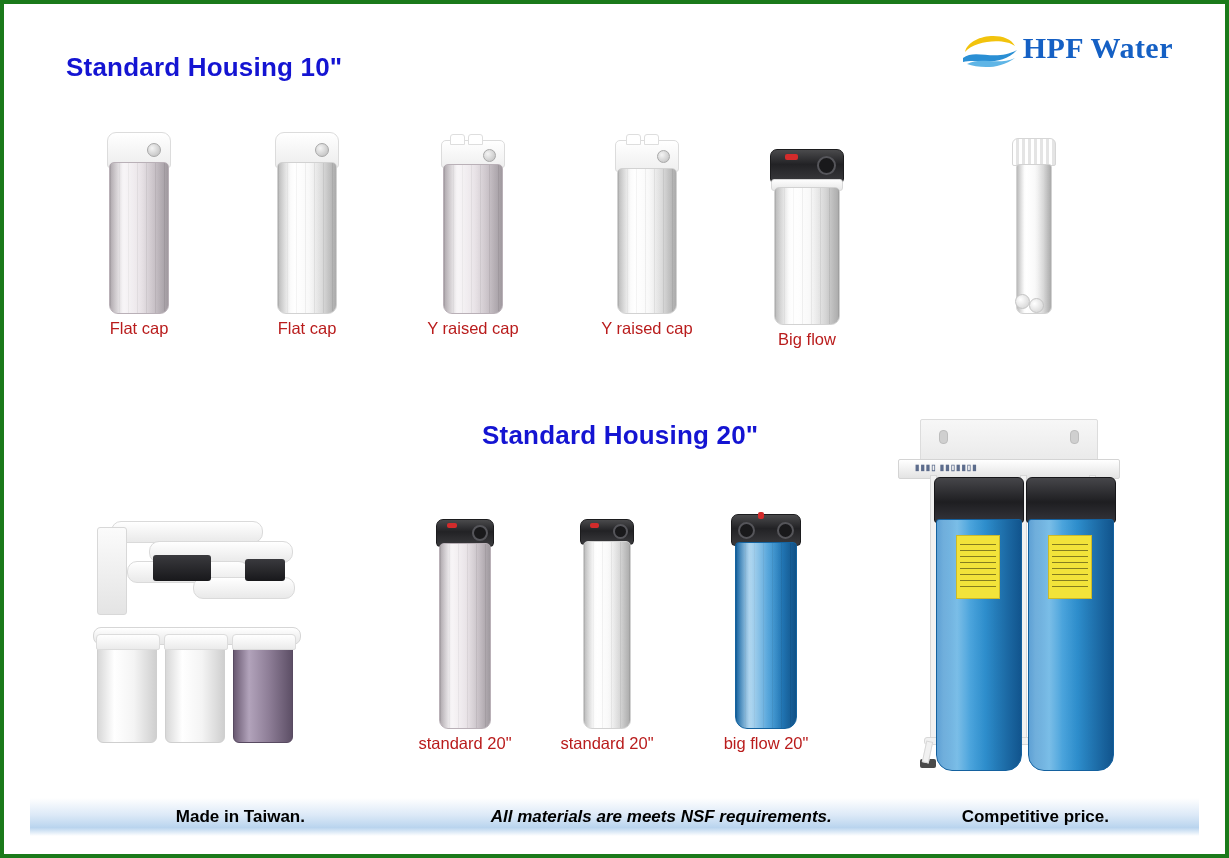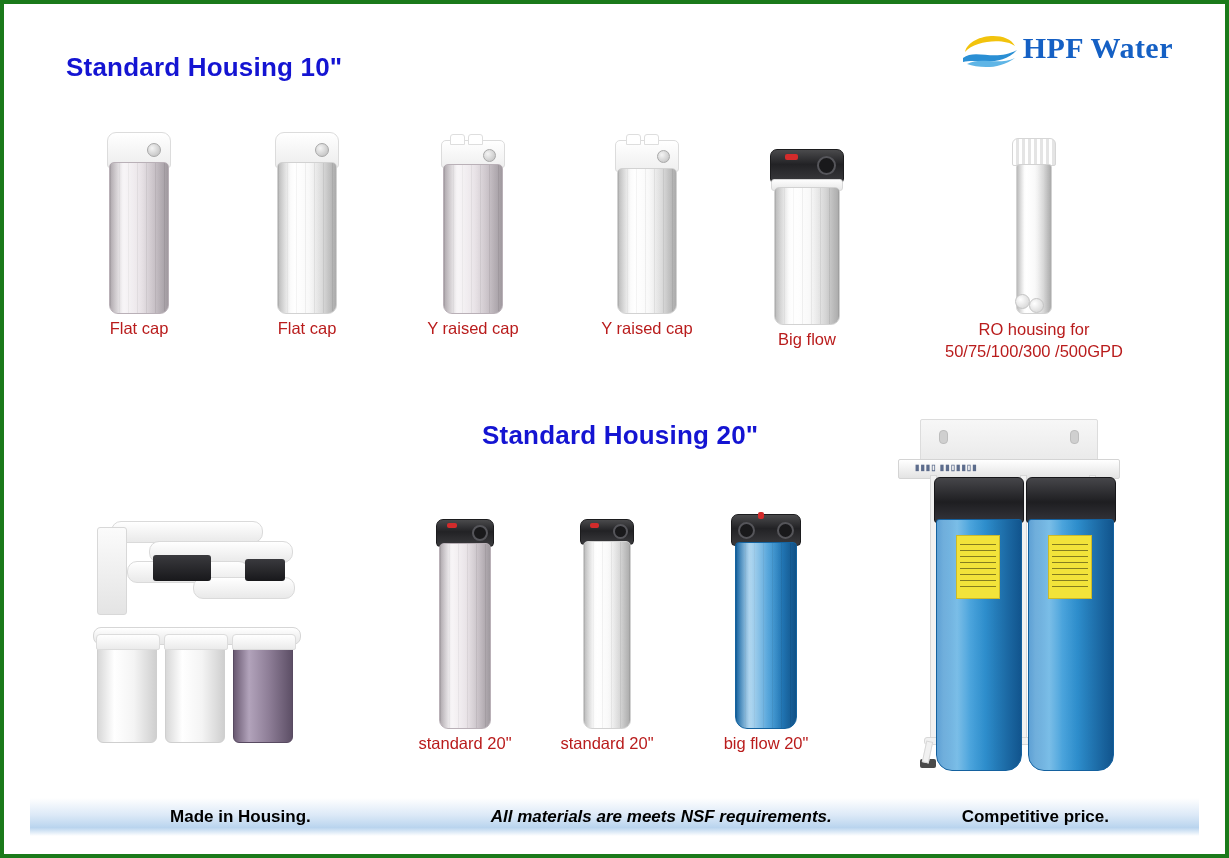--- a/index.html
+++ b/index.html
@@ -222,22 +222,20 @@
     <div class="art">
       <div class="hs" style="width:250px;height:180px;">
         <div class="cap cap-ro" style="top:6px;width:42px;height:26px;"></div>
         <div class="body body-white" style="top:32px;width:34px;height:148px;border-radius:3px 3px 7px 7px;"></div>
         <div style="position:absolute;left:50%;transform:translateX(-50%);top:160px;width:40px;height:18px;">
           <div style="position:absolute;left:1px;top:2px;width:13px;height:13px;border-radius:50%;background:radial-gradient(circle at 35% 35%,#ffffff,#cfcfcf);border:1px solid #c4c4c4;"></div>
           <div style="position:absolute;left:15px;top:6px;width:13px;height:13px;border-radius:50%;background:radial-gradient(circle at 35% 35%,#ffffff,#cfcfcf);border:1px solid #c4c4c4;"></div>
         </div>
       </div>
     </div>
-    <div class="caption two">RO housing for
-50/75/100/300 /500GPD</div>
   </div>
 
   <div class="title-20">Standard Housing 20"</div>
 
   <div class="prod" style="left:85px;top:515px;width:215px;">
     <div class="ro-sys">
       <div class="ro-bracket">
         <div class="memb" style="left:14px;top:2px;width:150px;"></div>
         <div class="memb" style="left:52px;top:22px;width:142px;"></div>
         <div class="memb" style="left:30px;top:42px;width:120px;"></div>
@@ -351,18 +349,18 @@
           <i style="top:32px"></i>
             <i style="top:38px"></i>
             <i style="top:44px"></i>
             <i style="top:50px"></i>
         </div>
       </div>
     </div>
   </div>
 
   <div class="footer">
-    <div class="f1">Made in Housing.</div>
+    <div class="f1">Made in Taiwan.</div>
     <div class="f2">All materials are meets NSF requirements.</div>
     <div class="f3">Competitive price.</div>
   </div>
 
 </div>
 
 </body></html>

